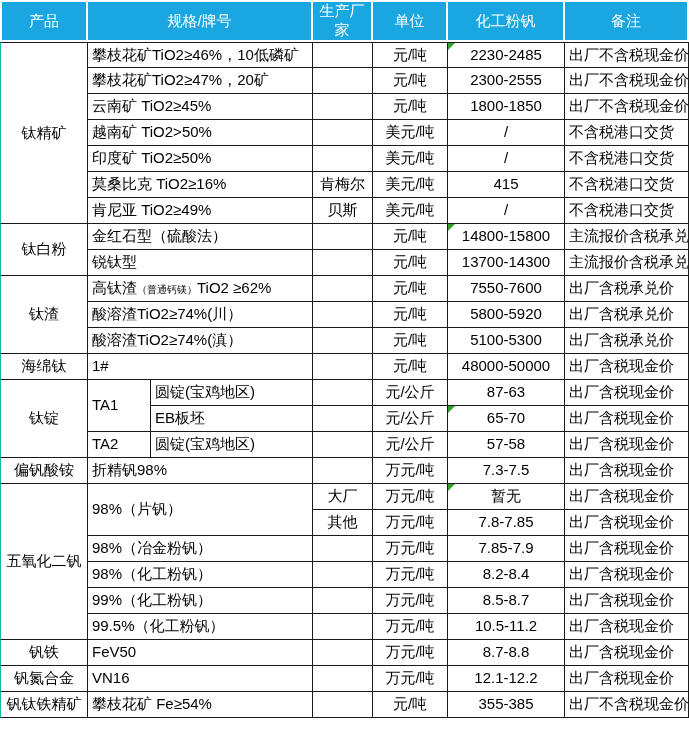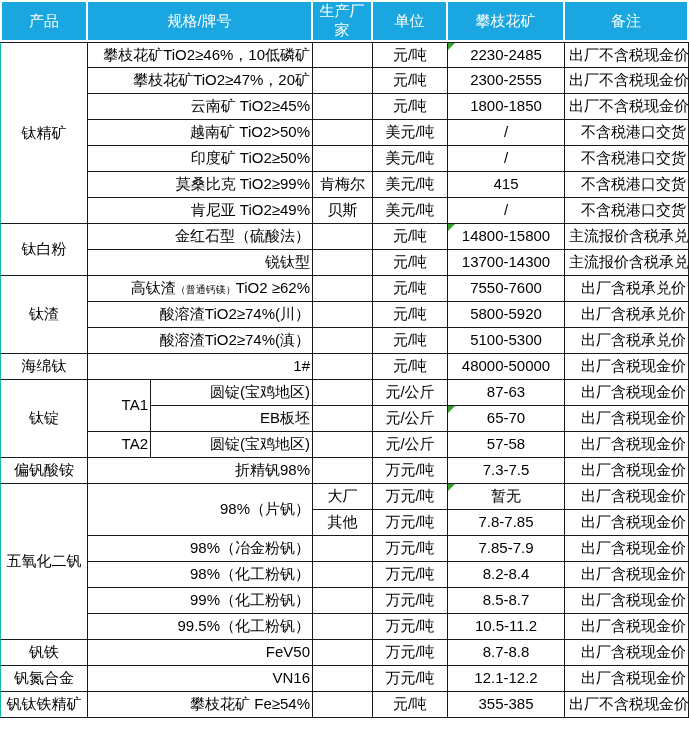--- a/index.html
+++ b/index.html
@@ -47,21 +47,21 @@
     border-right:1px solid #1a1a1a;
     border-bottom:1px solid #1a1a1a;
     padding:0 2px;
     position:relative;
     white-space:nowrap;
     overflow:hidden;
   }
   tbody tr:first-child td{border-top:1px solid #1a1a1a;}
   td.pc{border-left:1px solid #14b8a6;}  
   td.ac{text-align:center;}
-  td.al{text-align:right;padding-left:4px;}
+  td.al{text-align:left;padding-left:4px;}
   td .small{font-size:10px;}
   .flag{
     position:absolute;top:0;left:0;width:0;height:0;
     border-top:7px solid var(--flag-color,#33a02c);
     border-right:7px solid transparent;
   }
 </style>
 </head>
 <body>
 
@@ -74,21 +74,21 @@
       <col class="c-unit">
       <col class="c-price">
       <col class="c-note">
   </colgroup>
   <thead>
     <tr>
         <th>产品</th>
         <th colspan="2">规格/牌号</th>
         <th>生产厂家</th>
         <th>单位</th>
-        <th>攀枝花矿</th>
+        <th>化工粉钒</th>
         <th>备注</th>
       </tr>
   </thead>
   <tbody>
       <tr>
         <td rowspan="7" class="ac pc">钛精矿</td>
         <td colspan="2" class="al">攀枝花矿TiO2≥46%，10低磷矿</td>
         <td class="ac"></td>
         <td class="ac">元/吨</td>
         <td class="ac"><span class="flag"></span>2230-2485</td>
@@ -116,21 +116,21 @@
         <td class="al">不含税港口交货</td>
       </tr>
       <tr>
         <td colspan="2" class="al">印度矿 TiO2≥50%</td>
         <td class="ac"></td>
         <td class="ac">美元/吨</td>
         <td class="ac">/</td>
         <td class="al">不含税港口交货</td>
       </tr>
       <tr>
-        <td colspan="2" class="al">莫桑比克 TiO2≥99%</td>
+        <td colspan="2" class="al">莫桑比克 TiO2≥16%</td>
         <td class="ac">肯梅尔</td>
         <td class="ac">美元/吨</td>
         <td class="ac">415</td>
         <td class="al">不含税港口交货</td>
       </tr>
       <tr>
         <td colspan="2" class="al">肯尼亚 TiO2≥49%</td>
         <td class="ac">贝斯</td>
         <td class="ac">美元/吨</td>
         <td class="ac">/</td>

